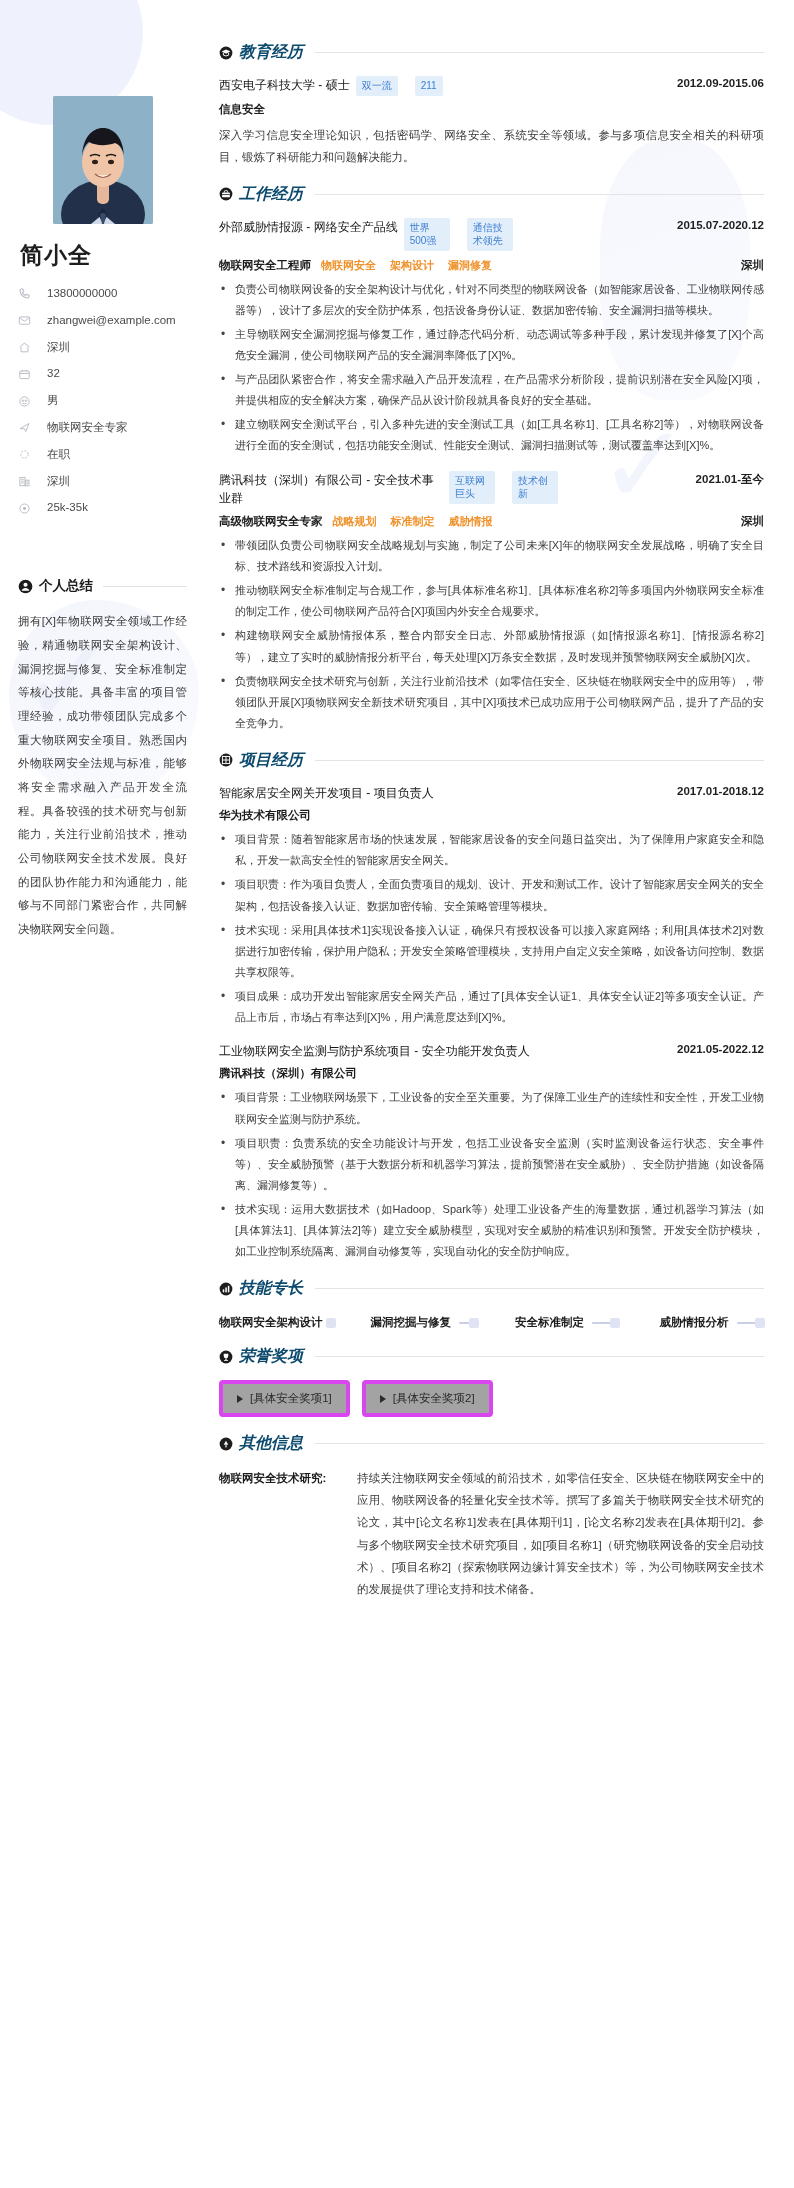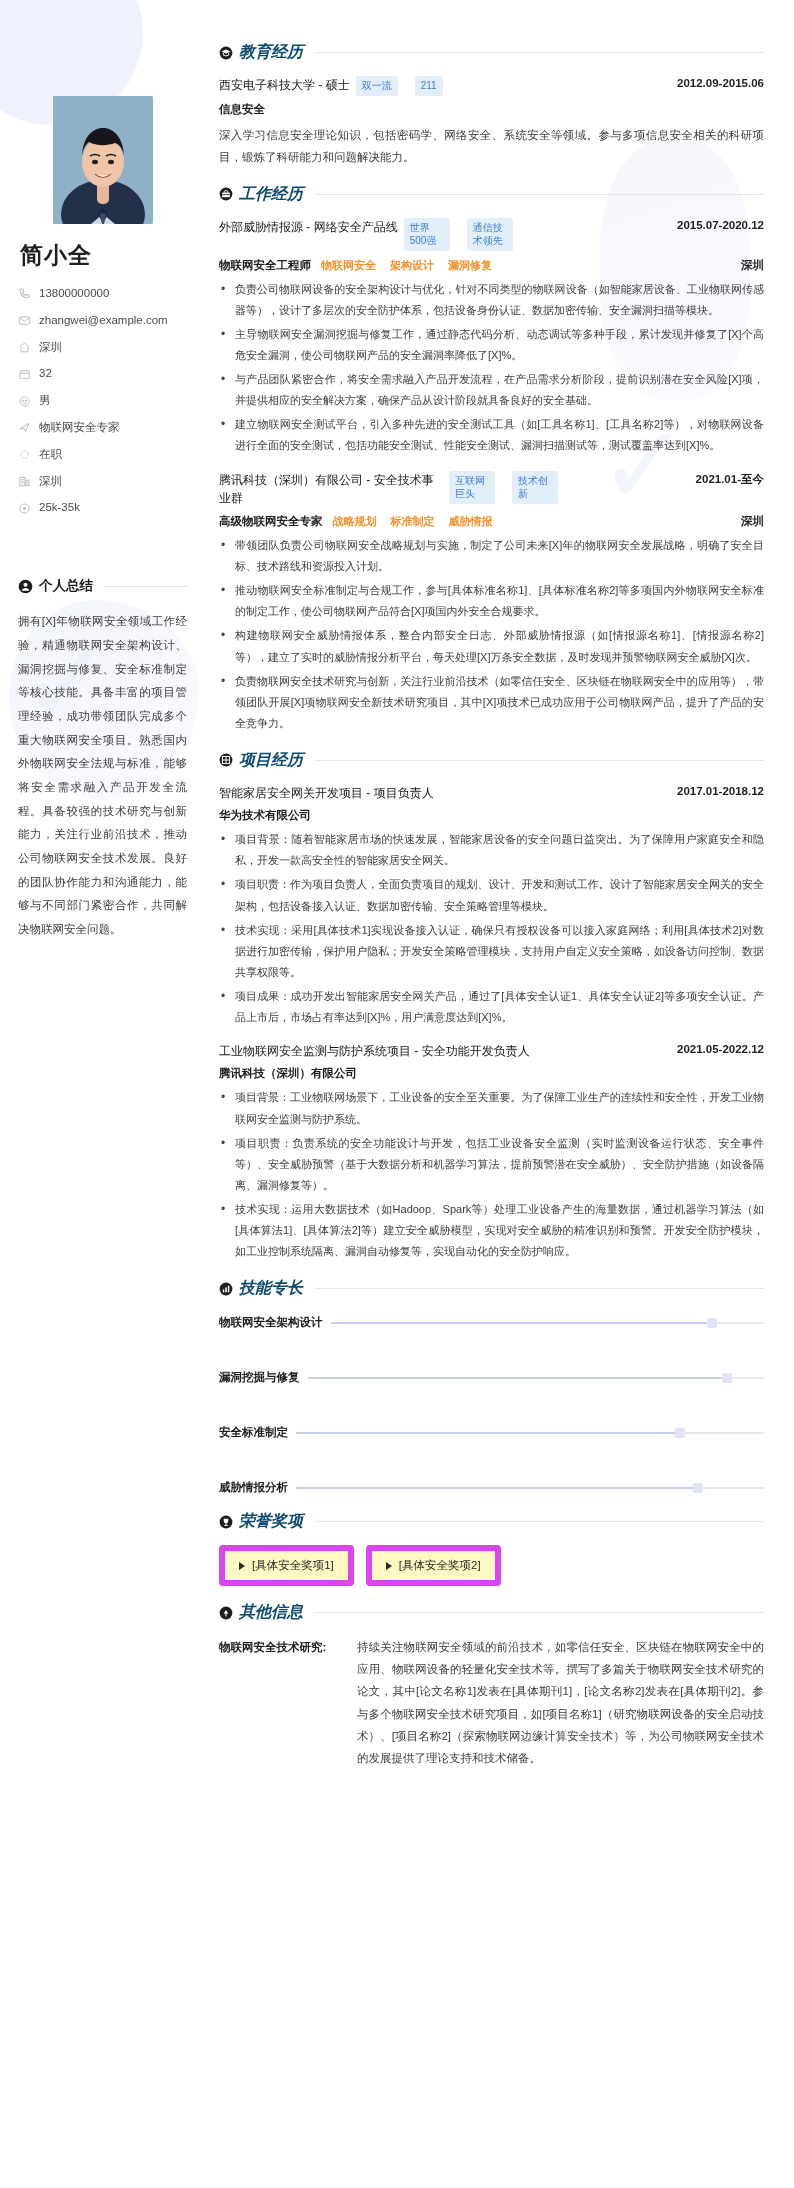--- a/index.html
+++ b/index.html
@@ -27,21 +27,21 @@
   .page { position: relative; z-index: 2; display: flex; width: 794px; min-height: 2188px; }
 
   
   .sidebar { width: 205px; flex: 0 0 205px; padding: 96px 18px 40px 18px; }
   .photo-wrap { width: 100px; height: 128px; margin: 0 auto 16px auto; overflow: hidden;
                 border-radius: 2px; background: #8fb0c6; }
   .photo { width: 100px; height: 128px; display: block; }
   .full-name { font-size: 23px; font-weight: 700; color: #1f1f1f; letter-spacing: 1px;
                margin: 4px 0 16px 2px; }
   .contact-list { list-style: none; }
-  .contact-item { display: flex; align-items: center; gap: 8px; margin-bottom: 13px; }
+  .contact-item { display: flex; align-items: center; gap: 16px; margin-bottom: 13px; }
   .contact-ico { width: 13px; height: 13px; flex: 0 0 13px; color: #b9bcc4; display: block; }
   .contact-ico svg { width: 13px; height: 13px; display: block; }
   .contact-txt { font-size: 11.5px; color: #4a4a4a; line-height: 1.2; word-break: break-all; }
 
   .side-section { margin-top: 62px; }
   .side-head { display: flex; align-items: center; gap: 6px; margin-bottom: 15px; }
   .side-head-ico { width: 15px; height: 15px; flex: 0 0 15px; }
   .side-head-ico svg { width: 15px; height: 15px; display: block; }
   .side-head-title { font-size: 13.5px; font-weight: 700; color: #1c1c1c; white-space: nowrap; }
   .side-head-rule { flex: 1 1 auto; height: 1px; background: #e2e2e6; margin-left: 4px; }
@@ -77,35 +77,35 @@
   .entry-sub { font-size: 11.5px; font-weight: 700; color: #1c1c1c; margin-top: 6px; }
   .entry-desc { font-size: 11.5px; color: #3b3b3b; line-height: 1.92; margin-top: 7px;
                 text-align: justify; }
   .bullets { list-style: none; margin-top: 6px; }
   .bullets li { position: relative; padding-left: 16px; font-size: 11px; color: #3b3b3b;
                 line-height: 1.92; margin-bottom: 3px; text-align: justify; }
   .bullets li:before { content: "\2022"; position: absolute; left: 2px; top: -1px;
                        color: #444; font-size: 12px; }
 
   
-  .skill-grid { display: grid; grid-template-columns: 1fr; column-gap: 18px; row-gap: 16px;
+  .skill-grid { display: grid; grid-template-columns: 1fr 1fr 1fr 1fr; column-gap: 18px; row-gap: 16px;
                 margin-top: 16px; gap: 40px; }
   .skill-row { display: flex; align-items: center; gap: 8px; }
   .skill-name { font-size: 11.5px; font-weight: 700; color: #1c1c1c; white-space: nowrap; }
   .skill-track { position: relative; flex: 1 1 auto; height: 2px; background: #e7e7ec;
                  border-radius: 2px; }
   .skill-fill { position: absolute; left: 0; top: 0; height: 2px; background: #c9cfe6;
                 border-radius: 2px; }
   .skill-knob { position: absolute; top: -4px; width: 10px; height: 10px; border-radius: 2px;
                 background: #dfe3f3; transform: translateX(-5px); }
 
   
   .awards { display: flex; gap: 12px; margin-top: 4px; flex-wrap: wrap; }
-  .award-chip { display: flex; align-items: center; gap: 7px; border: 6px solid #d946ef;
-                border-radius: 4px; padding: 7px 14px; background: #fef9c3; }
+  .award-chip { display: flex; align-items: center; gap: 7px; border: 4px solid #d946ef;
+                border-radius: 4px; padding: 7px 14px; background: #a3a3a3; }
   .award-tri { width: 0; height: 0; border-left: 6px solid #2b2b2b;
                border-top: 4px solid transparent; border-bottom: 4px solid transparent; }
   .award-txt { font-size: 11.5px; color: #2b2b2b; white-space: nowrap; }
 
   
   .other-row { display: flex; gap: 14px; margin-top: 4px; }
   .other-label { font-size: 11.5px; font-weight: 700; color: #1c1c1c; flex: 0 0 124px;
                  line-height: 1.92; }
   .other-text { font-size: 11.5px; color: #3b3b3b; line-height: 1.92; text-align: justify;
                 flex: 1 1 auto; }

